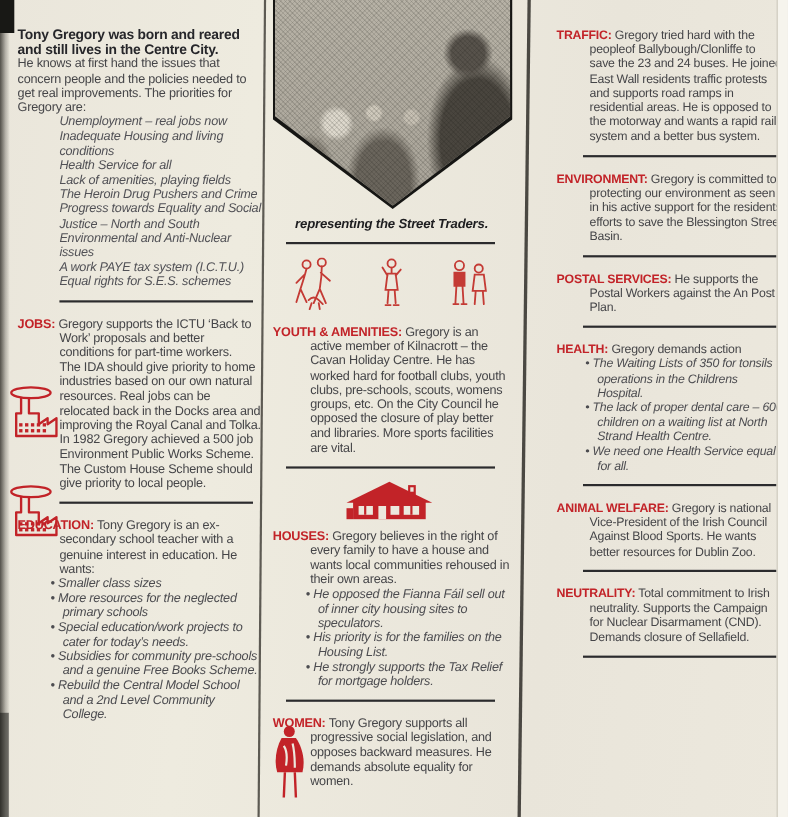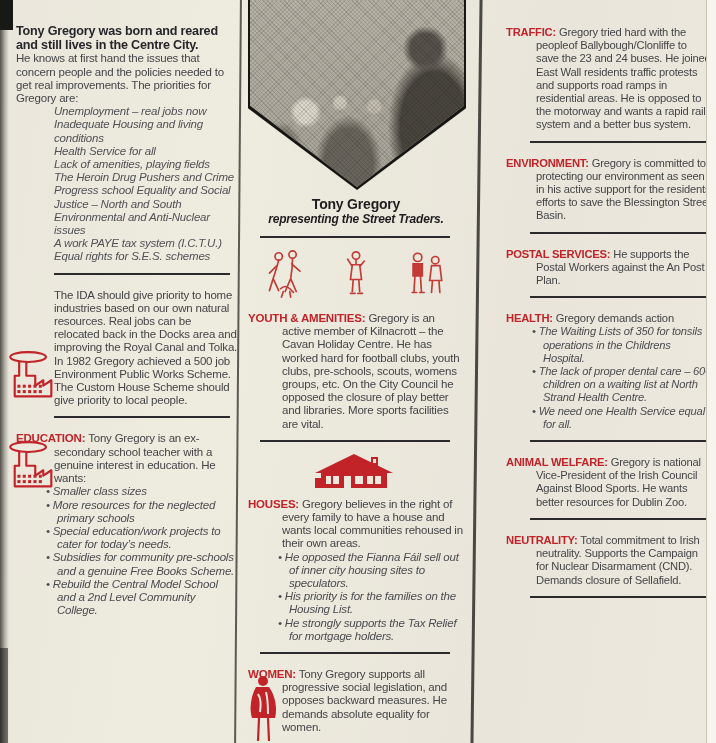--- a/index.html
+++ b/index.html
@@ -77,27 +77,31 @@
 
 <div class="col col-left">
   <p class="intro-bold">Tony Gregory was born and reared and still lives in the Centre City.</p>
   <p>He knows at first hand the issues that concern people and the policies needed to get real improvements. The priorities for Gregory are:</p>
   <div class="pri-list">
     <div>Unemployment – real jobs now</div>
     <div>Inadequate Housing and living conditions</div>
     <div>Health Service for all</div>
     <div>Lack of amenities, playing fields</div>
     <div>The Heroin Drug Pushers and Crime</div>
-    <div>Progress school Equality and Social Justice – North and South Environmental and Anti-Nuclear issues</div>
+    <div>Progress towards Equality and Social Justice – North and South Environmental and Anti-Nuclear issues</div>
     <div>A work PAYE tax system (I.C.T.U.)</div>
     <div>Equal rights for S.E.S. schemes</div>
   </div>
   <div class="rule rule-left"></div>
 
   <div class="sec">
+    <p class="hang">
+      <span class="sec-head">JOBS:</span>
+      <span>Gregory supports the ICTU ‘Back to Work’ proposals and better conditions for part-time workers.</span>
+    </p>
     <p class="ind">The IDA should give priority to home industries based on our own natural resources. Real jobs can be relocated back in the Docks area and improving the Royal Canal and Tolka.</p>
     <p class="ind">In 1982 Gregory achieved a 500 job Environment Public Works Scheme. The Custom House Scheme should give priority to local people.</p>
   </div>
   <div class="rule rule-left"></div>
 
   <div class="sec">
     <p class="hang">
       <span class="sec-head">EDUCATION:</span>
       <span>Tony Gregory is an ex-secondary school teacher with a genuine interest in education. He wants:</span>
     </p>
@@ -145,21 +149,20 @@
     <rect x="39" y="45" width="3.4" height="3.4"></rect>
   </g>
 </svg>
 
 <div class="col col-mid">
   <div class="photo-outer">
     <div class="photo-inner"></div>
     <div class="photo-grain"></div>
   </div>
   <div class="caption">
-    <div class="cap1">Tony Gregory</div>
     <div class="cap2">representing the Street Traders.</div>
   </div>
   <div class="rule rule-mid"></div>
 
   <div class="kids-row">
     <svg width="46" height="48" viewBox="0 0 46 52">
       <g fill="none" stroke="currentColor" stroke-width="1.8" stroke-linecap="round">
         <circle cx="14" cy="7" r="4"></circle>
         <path d="M14 11 C12 19 10 25 8 31 M8 31 L4 44 M8 31 L14 44 M12 17 L4 25"></path>
         <circle cx="29" cy="5" r="4"></circle>

